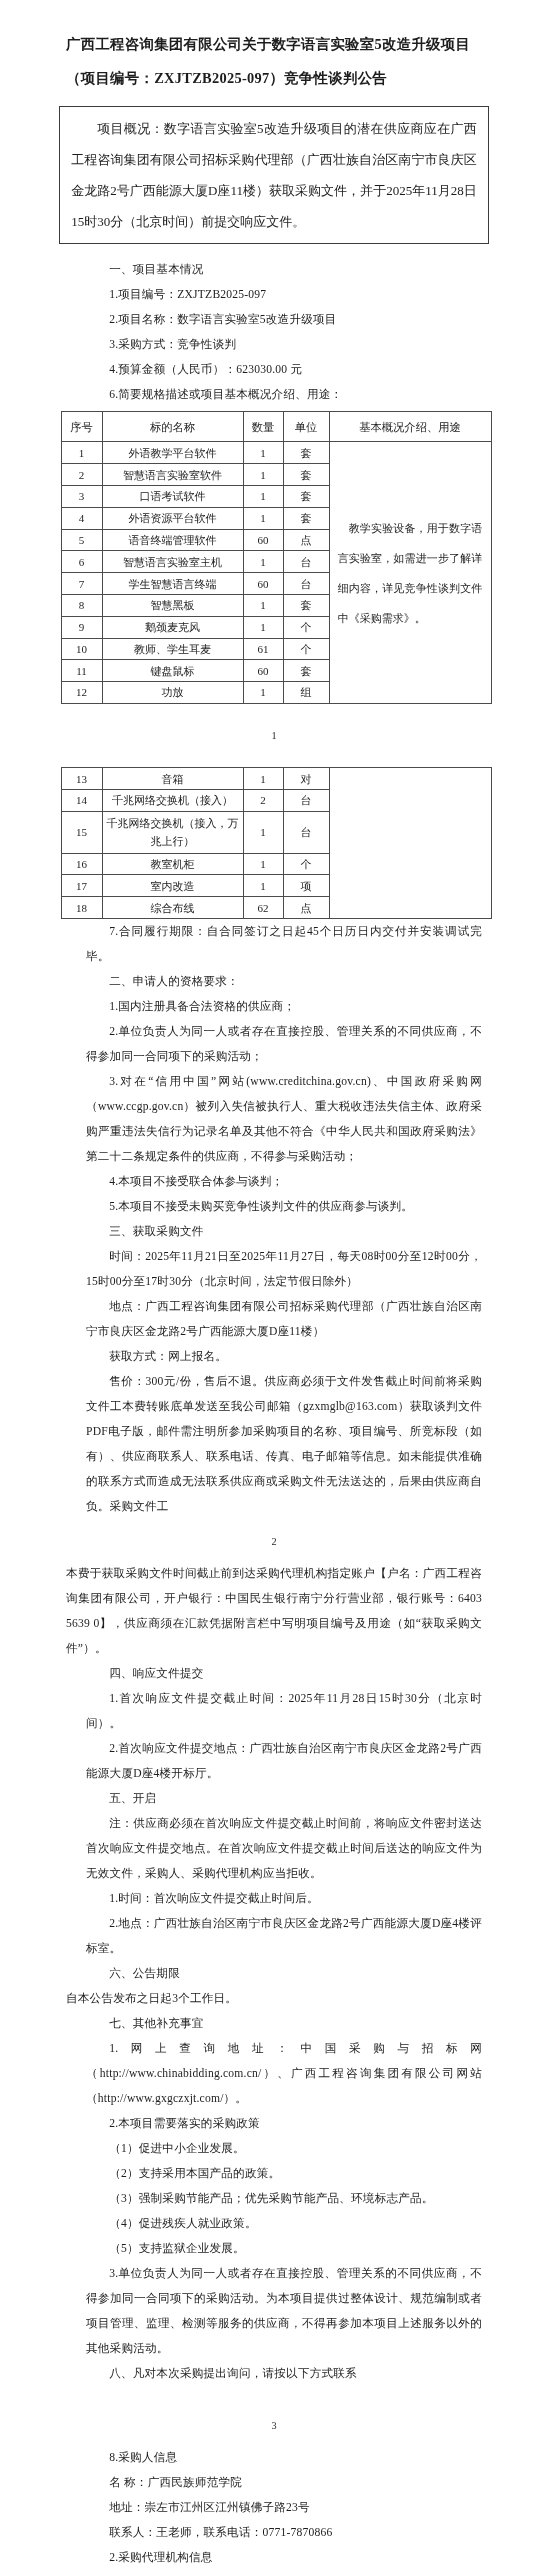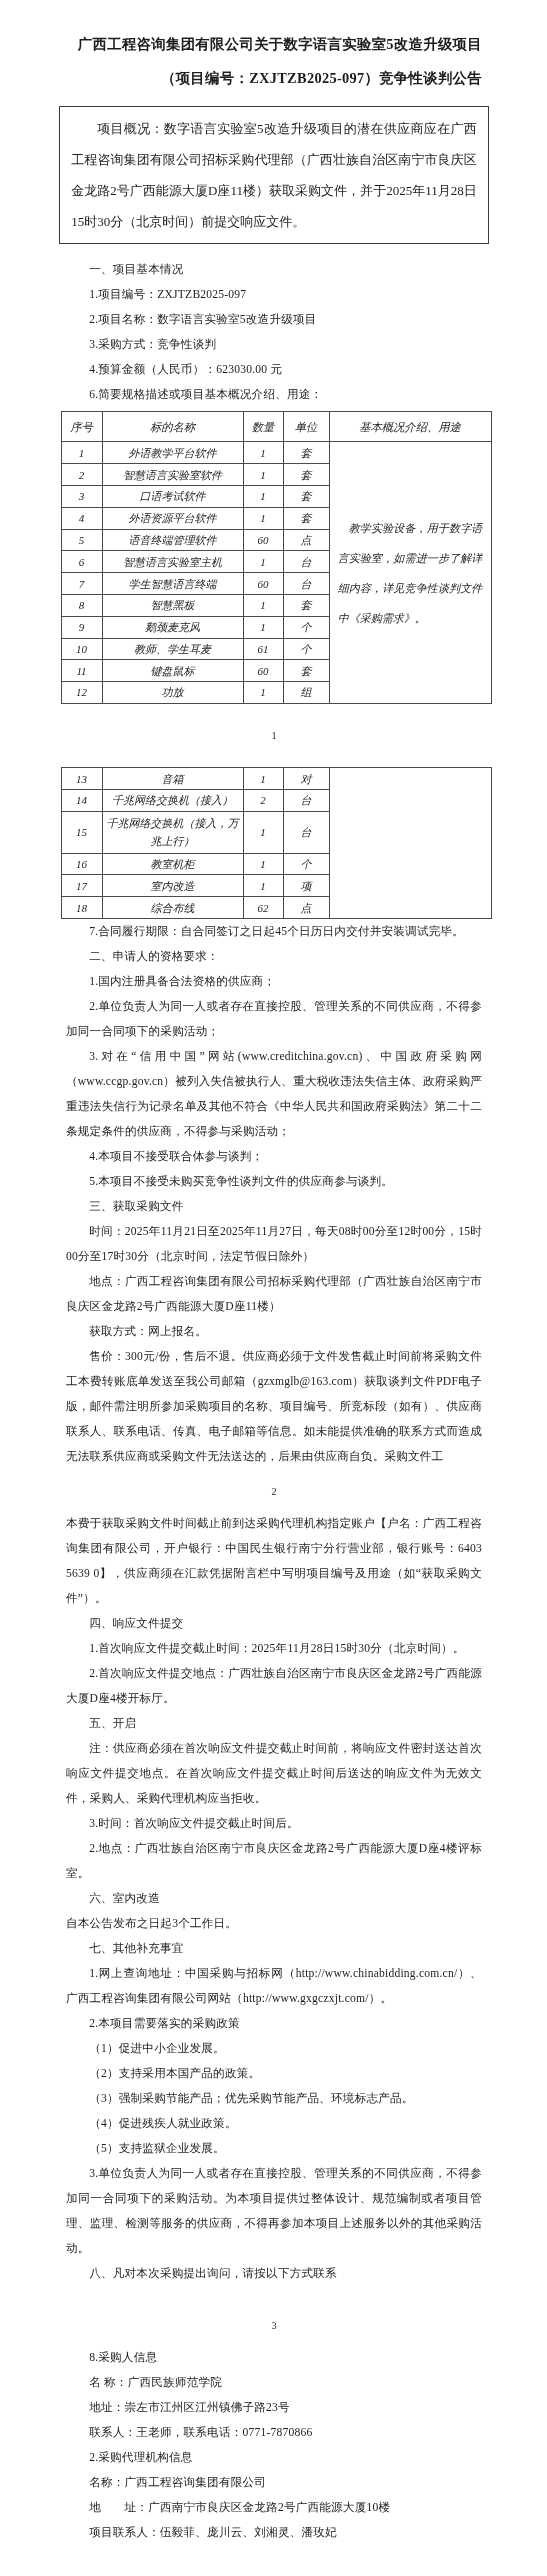--- a/index.html
+++ b/index.html
@@ -10,21 +10,21 @@
   }
   .page {
     width:548px;
     min-height:2576px;
     box-sizing:border-box;
     padding:27px 66px 41px 66px;
   }
   .doc-title {
     font-size:14.4px;
     font-weight:bold;
-    text-align:right;
+    text-align:left;
     line-height:34px;
     margin:0 0 11px 0;
     letter-spacing:0.3px;
   }
   .overview-box {
     border:1.4px solid #3c3c3c;
     box-sizing:border-box;
     margin:0 -6.8px;
     padding:5.5px 11px 6.8px 11px;
   }
@@ -35,29 +35,28 @@
     text-indent:2em;
     margin:0;
   }
   p.body-line {
     font-size:11.6px;
     line-height:25px;
     text-align:justify;
     margin:0;
     letter-spacing:0.2px;
   }
-  p.indent { text-indent:2em; }
+  p.indent { text-indent:2em;margin-left:20px; }
   p.noindent { text-indent:0; }
   .goods-table {
     border-collapse:collapse;
     table-layout:fixed;
     width:430px;
     margin-left:-5.5px;
     margin-top:4.1px;
-    font-style:italic;
   }
   .goods-table th, .goods-table td {
     border:0.7px solid #4b4b4b;
     font-weight:normal;
     text-align:center;
     vertical-align:middle;
     font-size:11px;
     padding:1.4px 2.7px;
     line-height:18px;
     overflow:hidden;
@@ -273,24 +272,24 @@
   <div class="spacer-18"></div>
 
   <p class="body-line noindent">本费于获取采购文件时间截止前到达采购代理机构指定账户【户名：广西工程咨询集团有限公司，开户银行：中国民生银行南宁分行营业部，银行账号：6403 5639 0】，供应商须在汇款凭据附言栏中写明项目编号及用途（如“获取采购文件”）。</p>
 
   <p class="body-line indent">四、响应文件提交</p>
   <p class="body-line indent">1.首次响应文件提交截止时间：2025年11月28日15时30分（北京时间）。</p>
   <p class="body-line indent">2.首次响应文件提交地点：广西壮族自治区南宁市良庆区金龙路2号广西能源大厦D座4楼开标厅。</p>
   <p class="body-line indent">五、开启</p>
 
   <p class="body-line indent">注：供应商必须在首次响应文件提交截止时间前，将响应文件密封送达首次响应文件提交地点。在首次响应文件提交截止时间后送达的响应文件为无效文件，采购人、采购代理机构应当拒收。</p>
-  <p class="body-line indent">3.时间：首次响应文件提交截止时间后。</p>
+  <p class="body-line indent">1.时间：首次响应文件提交截止时间后。</p>
   <p class="body-line indent">2.地点：广西壮族自治区南宁市良庆区金龙路2号广西能源大厦D座4楼评标室。</p>
 
-  <p class="body-line indent">六、室内改造</p>
+  <p class="body-line indent">六、公告期限</p>
   <p class="body-line noindent">自本公告发布之日起3个工作日。</p>
 
   <p class="body-line indent">七、其他补充事宜</p>
   <p class="body-line indent">1.网上查询地址：中国采购与招标网（http://www.chinabidding.com.cn/）、广西工程咨询集团有限公司网站（http://www.gxgczxjt.com/）。</p>
   <p class="body-line indent">2.本项目需要落实的采购政策</p>
   <p class="body-line indent">（1）促进中小企业发展。</p>
   <p class="body-line indent">（2）支持采用本国产品的政策。</p>
   <p class="body-line indent">（3）强制采购节能产品；优先采购节能产品、环境标志产品。</p>
   <p class="body-line indent">（4）促进残疾人就业政策。</p>
   <p class="body-line indent">（5）支持监狱企业发展。</p>

